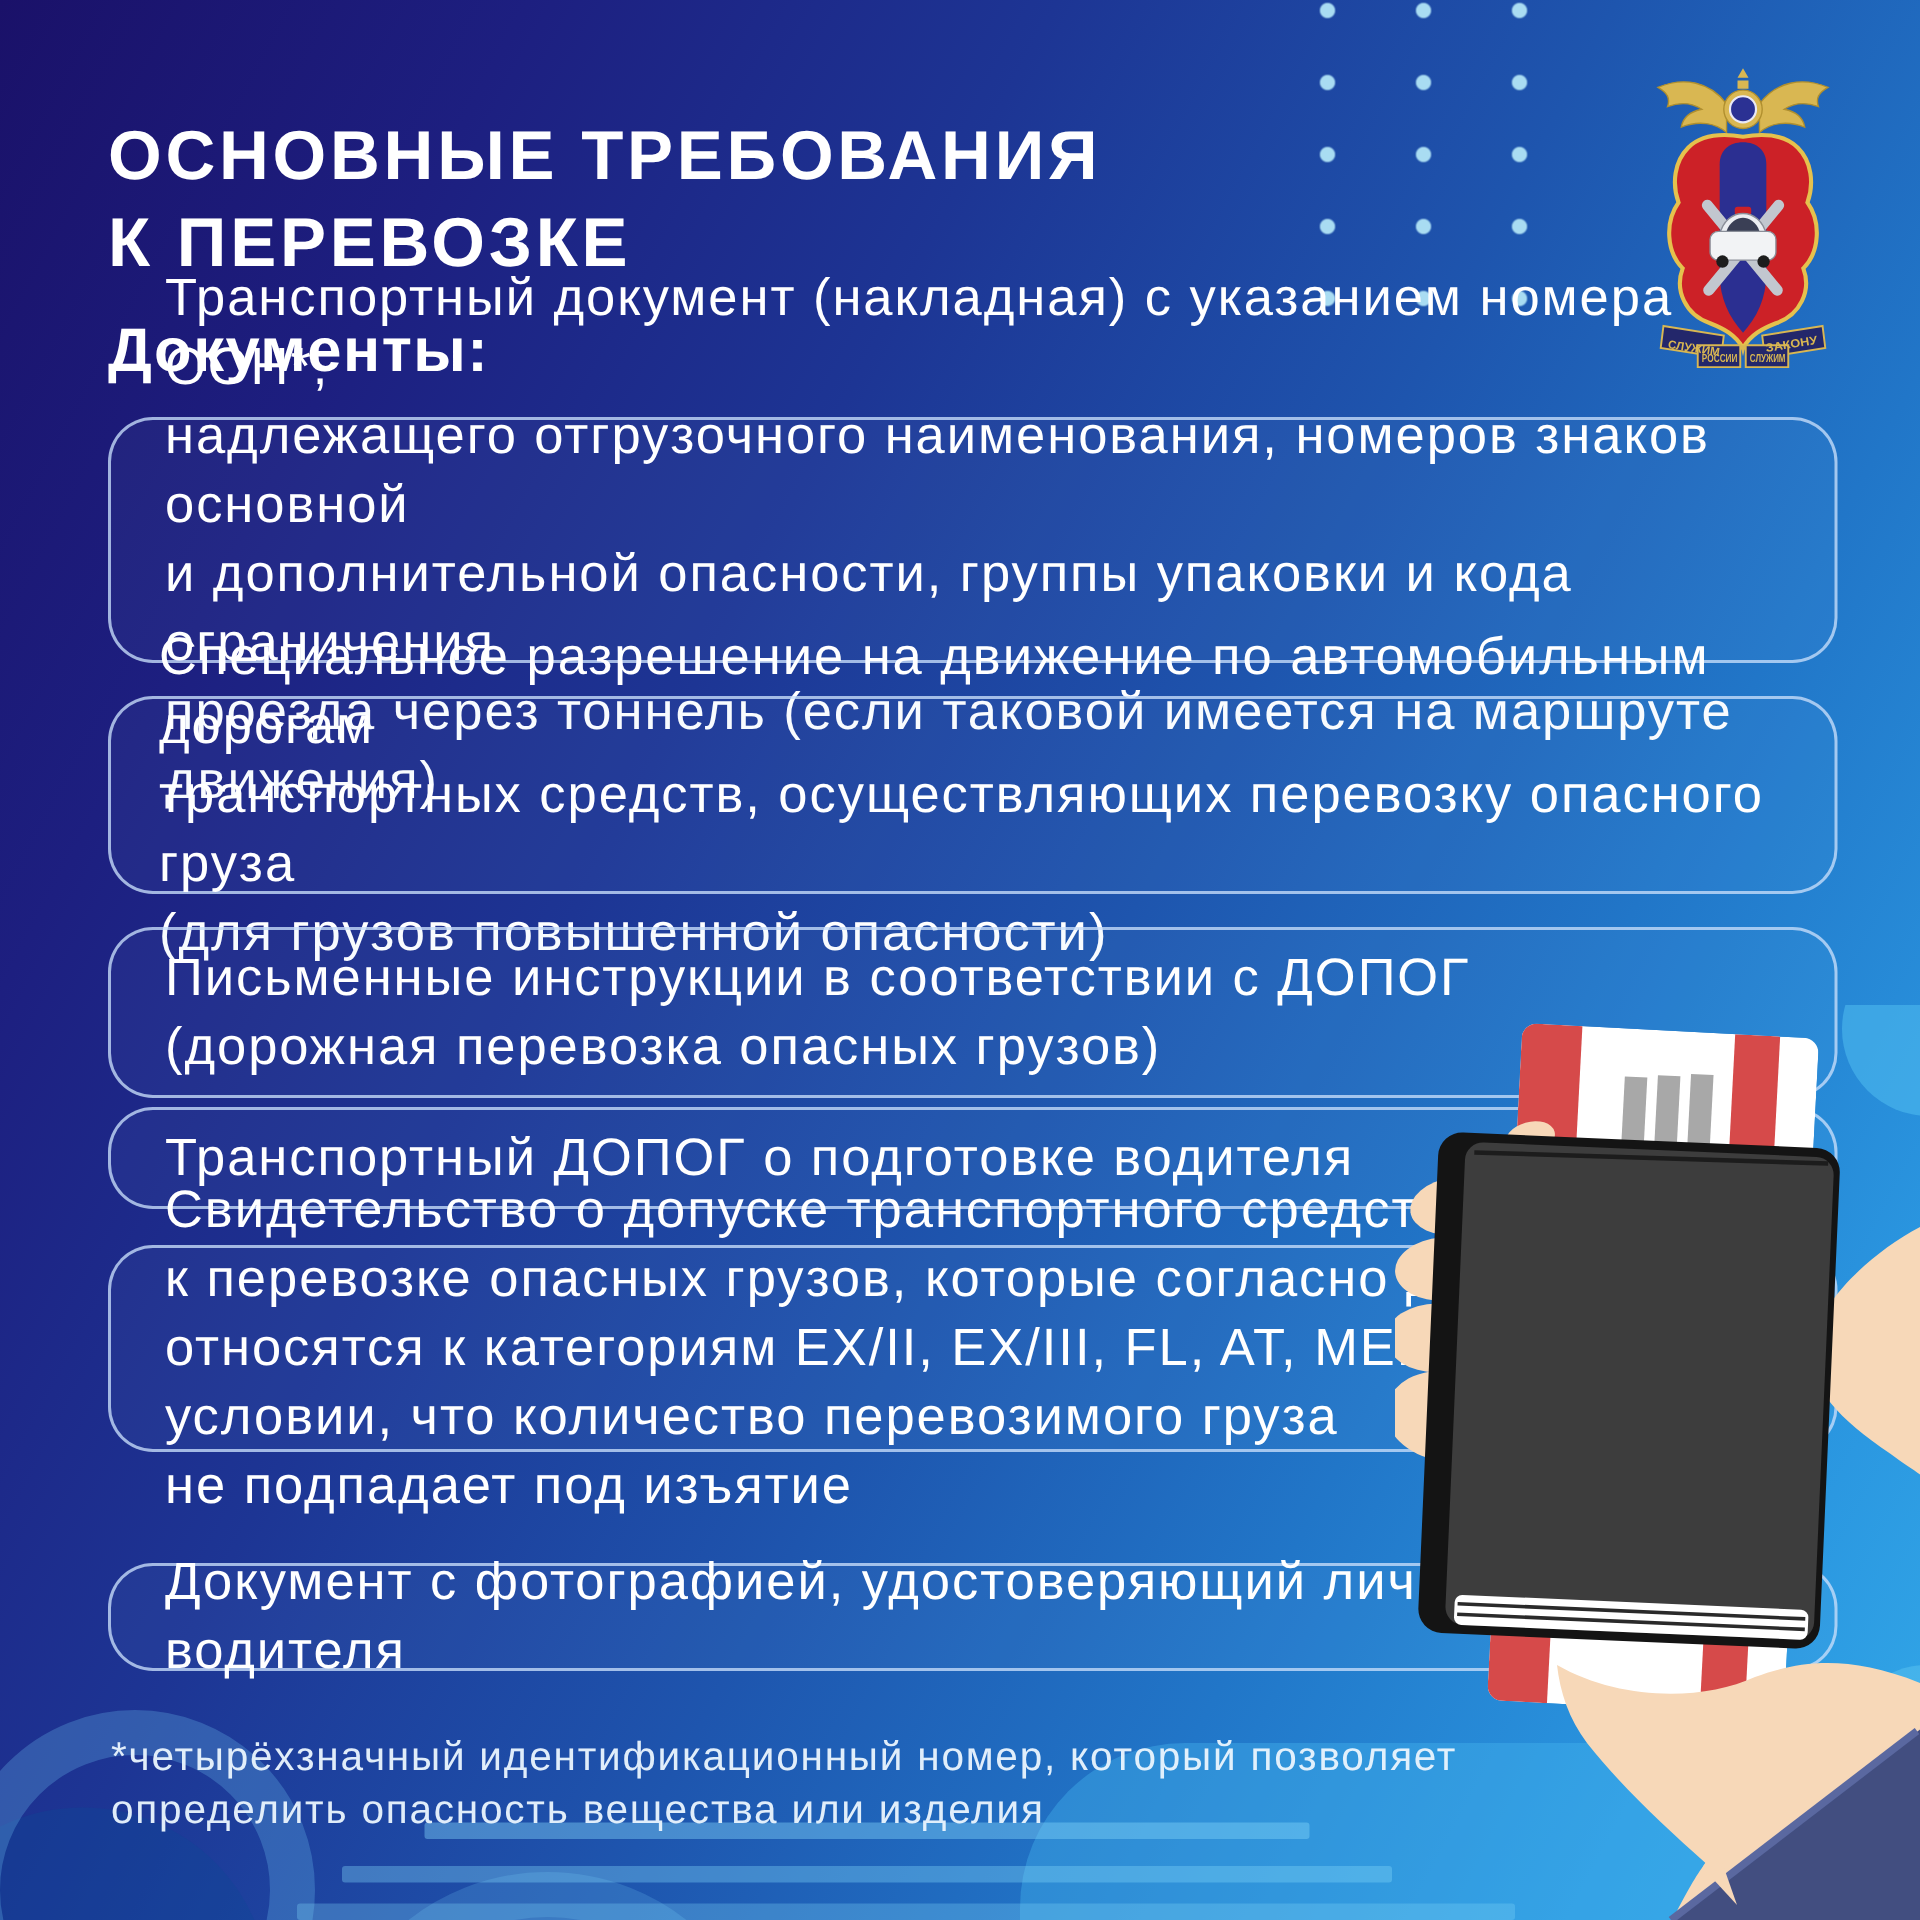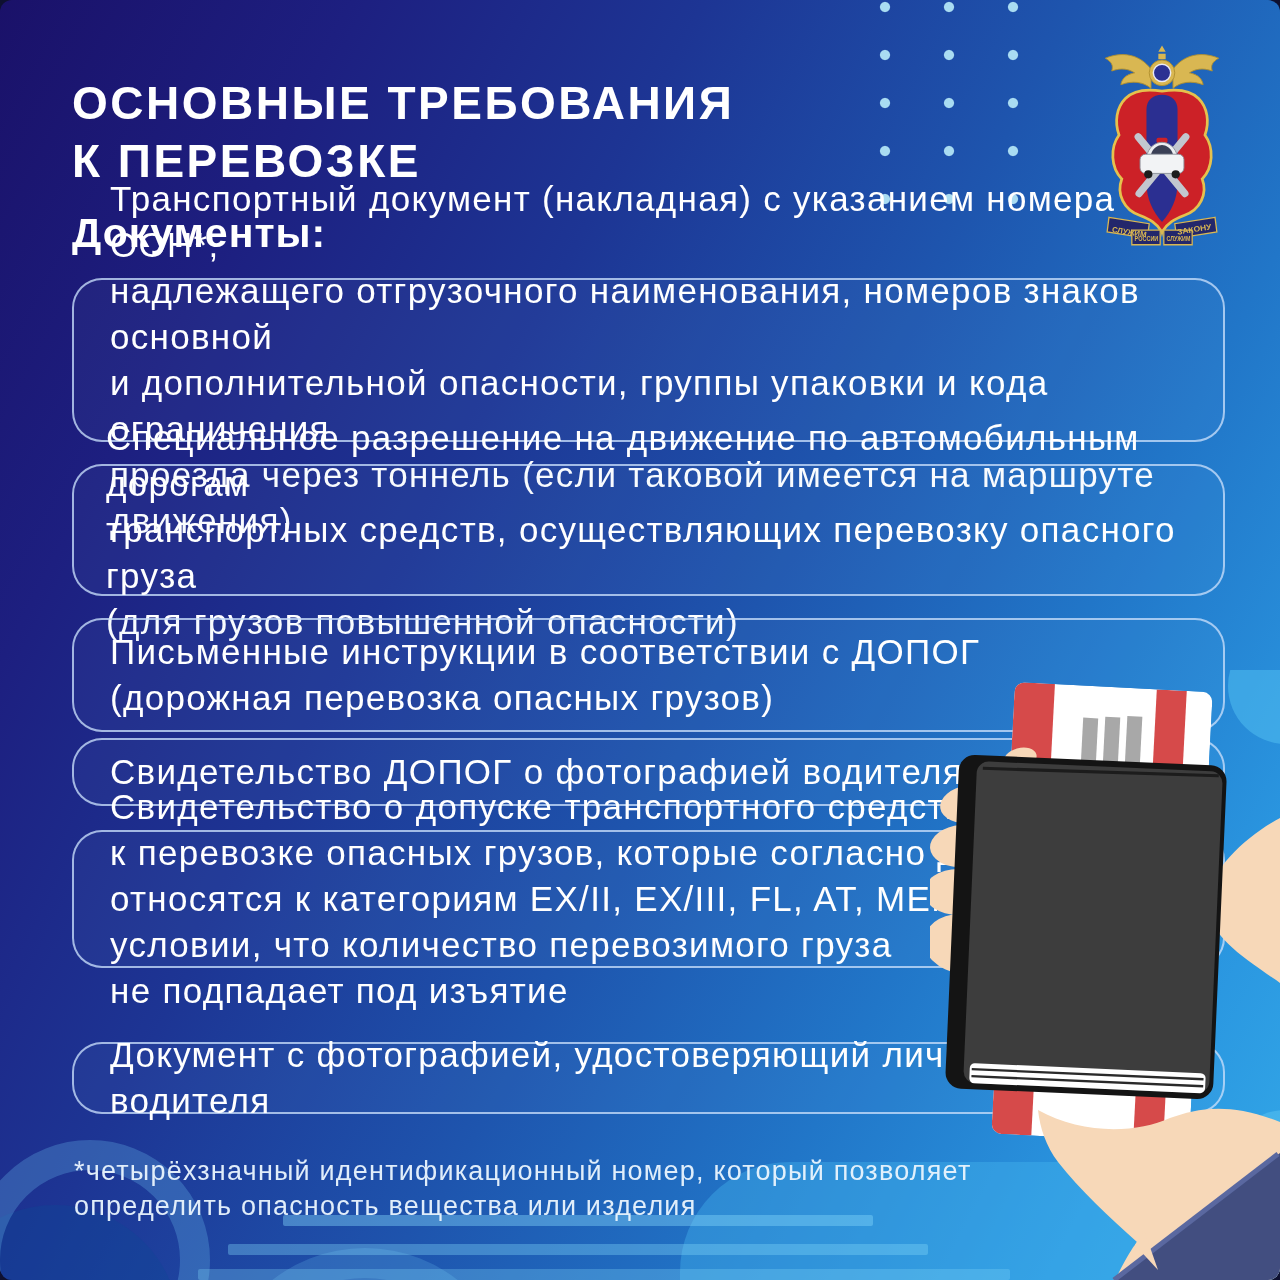--- a/index.html
+++ b/index.html
@@ -1,20 +1,19 @@
 <!DOCTYPE html>
 <html><head>
 <meta charset="utf-8">
 <style>
   html,body{margin:0;padding:0;background:#0e1030;}
   .poster{
     position:relative;width:1280px;height:1280px;overflow:hidden;
     font-family:"Liberation Sans",sans-serif;
     background:linear-gradient(118deg,#1a1169 0%,#1d1f80 18%,#1d3594 36%,#1e55ae 55%,#2176c8 72%,#2a96e0 88%,#33a9e8 100%);
-    border-radius:12px;
   }
   
   .dots{position:absolute;left:853px;top:-17px;width:196px;height:240px;
     background-image:radial-gradient(circle,#a9dcf2 4.5px,rgba(0,0,0,0) 5.6px);
     background-size:64px 48px;}
   .dark-circle{position:absolute;left:-70px;top:1205px;width:250px;height:250px;border-radius:50%;background:rgba(16,70,150,0.40);}
   .ring1{position:absolute;left:-30px;top:1140px;width:240px;height:240px;border:30px solid rgba(110,195,240,0.28);border-radius:50%;box-sizing:border-box;}
   .ring2{position:absolute;left:215px;top:1248px;width:300px;height:300px;border:30px solid rgba(110,195,240,0.22);border-radius:50%;box-sizing:border-box;}
   .stripe{position:absolute;height:11px;background:rgba(130,215,250,0.42);border-radius:2px;}
   .stripe.s1{left:283px;top:1215px;width:590px;}
@@ -101,21 +100,21 @@
   <div class="card" style="top:464px;height:132px;padding-left:32px;">
     <p>Специальное разрешение на движение по автомобильным дорогам
 транспортных средств, осуществляющих перевозку опасного груза
 (для грузов повышенной опасности)</p>
   </div>
   <div class="card" style="top:618px;height:114px;">
     <p>Письменные инструкции в соответствии с ДОПОГ
 (дорожная перевозка опасных грузов)</p>
   </div>
   <div class="card" style="top:738px;height:68px;">
-    <p>Свидетельство ДОПОГ о фотографией водителя</p>
+    <p>Транспортный ДОПОГ о подготовке водителя</p>
   </div>
   <div class="card" style="top:830px;height:138px;">
     <p>Свидетельство о допуске транспортного средства
 к перевозке опасных грузов, которые согласно ДОПОГ
 относятся к категориям EX/II, EX/III, FL, AT, MEMU, при
 условии, что количество перевозимого груза
 не подпадает под изъятие</p>
   </div>
   <div class="card" style="top:1042px;height:72px;align-items:center;">
     <p>Документ с фотографией, удостоверяющий личность

